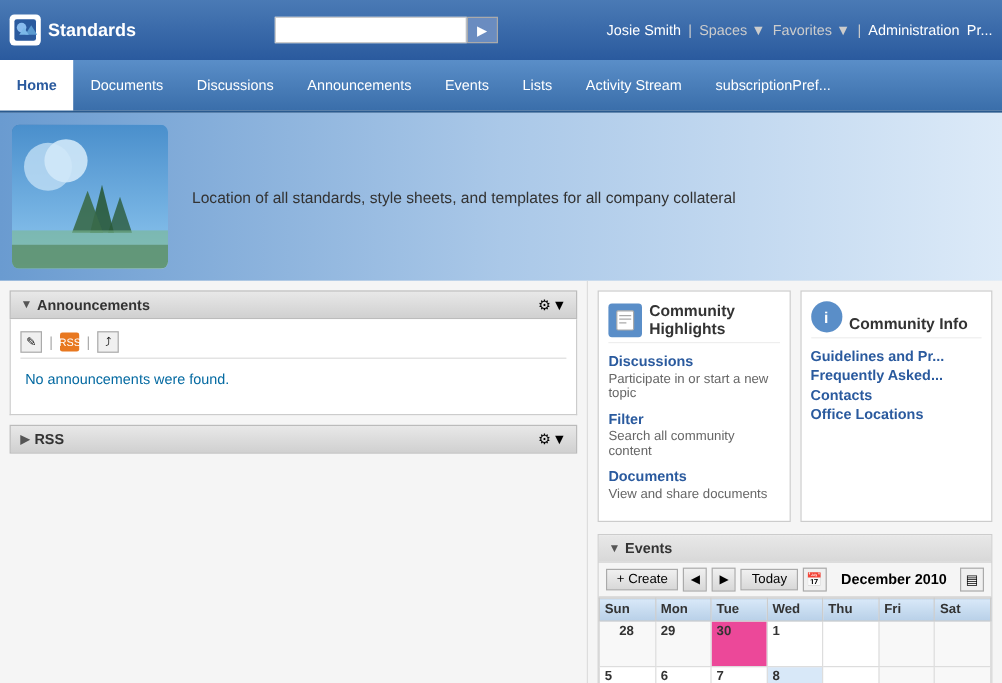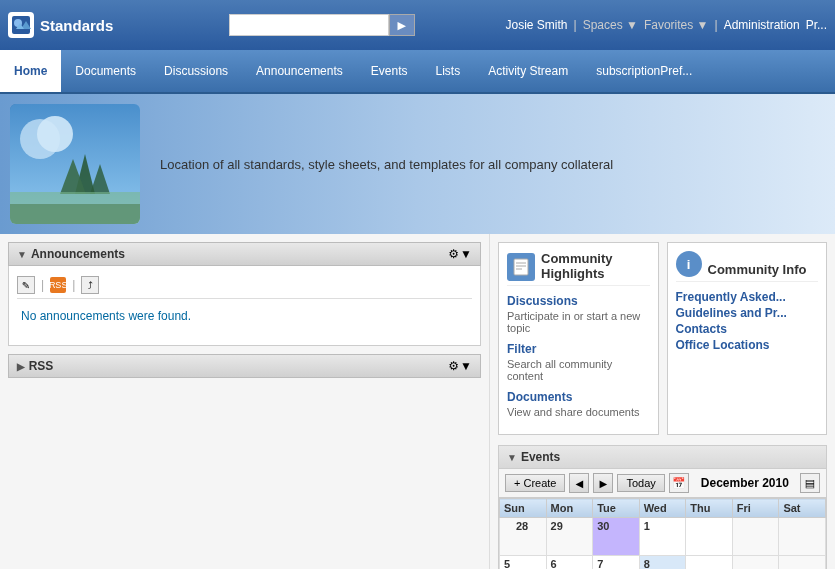--- a/index.html
+++ b/index.html
@@ -543,22 +543,22 @@
         <div class="community-desc">Search all community content</div>
         <a class="community-link">Documents</a>
         <div class="community-desc">View and share documents</div>
       </div>
 
       <div class="community-section">
         <div class="community-header">
           <div class="info-icon">i</div>
           <span>Community Info</span>
         </div>
+        <a class="community-link">Guidelines and Pr...</a>
         <a class="community-link">Frequently Asked...</a>
-        <a class="community-link">Guidelines and Pr...</a>
         <a class="community-link">Contacts</a>
         <a class="community-link">Office Locations</a>
       </div>
 
     </div>
 
     <div id="events-section">
       <div id="events-header">
         <span class="collapse-arrow">▼</span>
         <span id="events-title">Events</span>
@@ -588,21 +588,21 @@
             <th>Wed</th>
             <th>Thu</th>
             <th>Fri</th>
             <th>Sat</th>
           </tr>
         </thead>
         <tbody id="calendar-body">
         <tr>
               <td style="color: rgb(170, 170, 170); background: rgb(248, 248, 248); padding-left: 16px;"><span class="cal-date">28</span></td>
               <td style="color: rgb(170, 170, 170); background: rgb(248, 248, 248);"><span class="cal-date">29</span></td>
-              <td style="color: rgb(170, 170, 170); background: #c4b5fd; margin-left: 20px;"><span class="cal-date">30</span></td>
+              <td style="color: rgb(170, 170, 170); background: #ec4899; margin-left: 20px;"><span class="cal-date">30</span></td>
               <td><span class="cal-date">1</span></td>
               <td></td>
               <td class="weekend"></td>
               <td class="weekend"></td>
             </tr>
             <tr>
               <td><span class="cal-date">5</span></td>
               <td><span class="cal-date">6</span></td>
               <td><span class="cal-date">7</span></td>
               <td class="today"><span class="cal-date">8</span></td>

